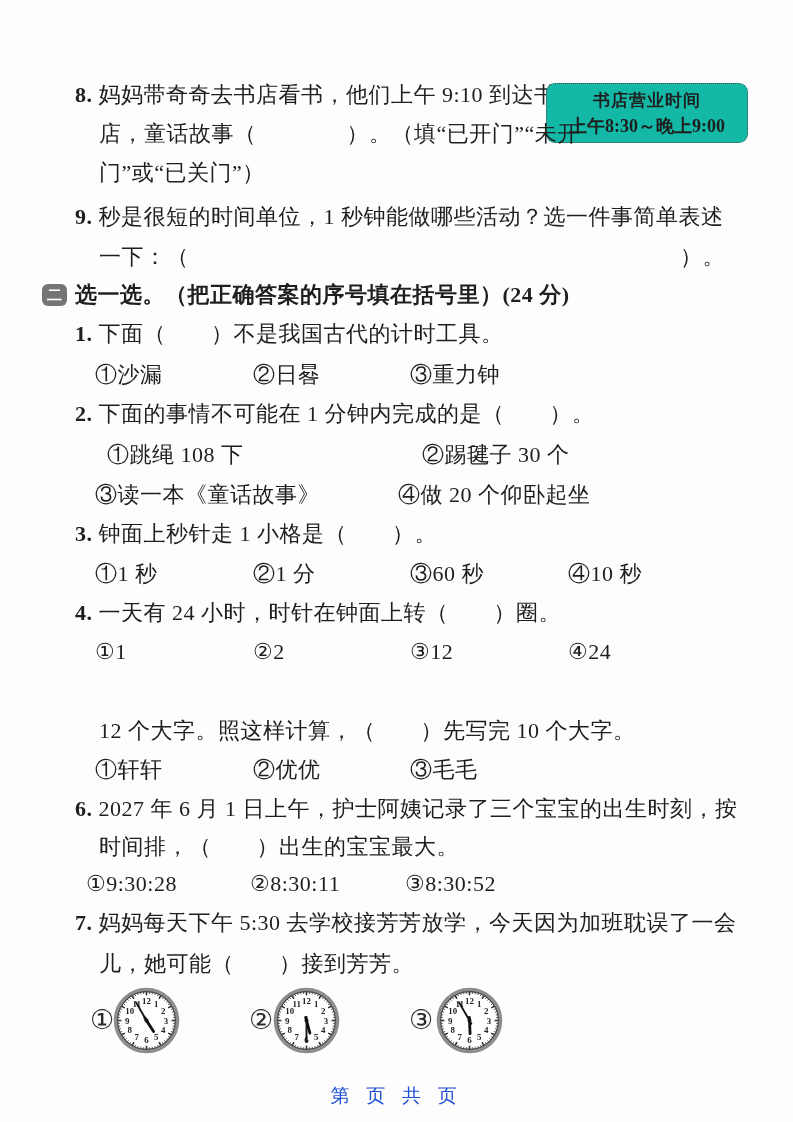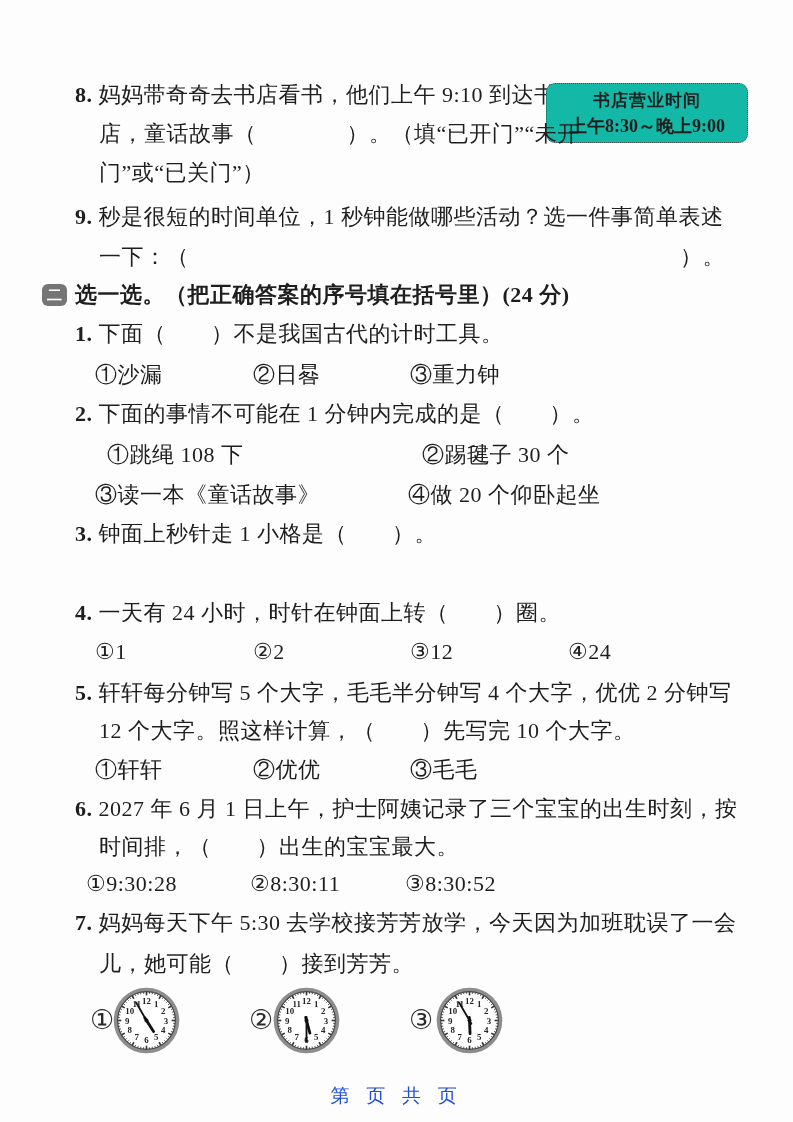--- a/index.html
+++ b/index.html
@@ -77,34 +77,39 @@
     <span class="opt" style="left:410px;">③重力钟</span>
   </div>
 
   <div class="line" style="top:400px;left:75px;"><span class="qnum">2.</span><span>下面的事情不可能在 1 分钟内完成的是（　　）。</span></div>
   <div class="opt-row" style="top:440px;margin-left:12px;">
     <span class="opt" style="left:95px;">①跳绳 108 下</span>
     <span class="opt" style="left:410px;">②踢毽子 30 个</span>
   </div>
   <div class="opt-row" style="top:480px;">
     <span class="opt" style="left:95px;">③读一本《童话故事》</span>
-    <span class="opt" style="left:408px;">④做 20 个仰卧起坐</span>
+    <span class="opt" style="left:398px;">④做 20 个仰卧起坐</span>
   </div>
 
   <div class="line" style="top:520px;left:75px;"><span class="qnum">3.</span><span>钟面上秒针走 1 小格是（　　）。</span></div>
+  <div class="opt-row" style="top:559px;">
+    <span class="opt" style="left:95px;">①1 秒</span>
+    <span class="opt" style="left:253px;">②1 分</span>
+    <span class="opt" style="left:410px;">③60 秒</span>
+    <span class="opt" style="left:568px;">④10 秒</span>
+  </div>
 
   <div class="line" style="top:599px;left:75px;"><span class="qnum">4.</span><span>一天有 24 小时，时针在钟面上转（　　）圈。</span></div>
   <div class="opt-row" style="top:639px;">
     <span class="opt" style="left:95px;">①1</span>
     <span class="opt" style="left:253px;">②2</span>
     <span class="opt" style="left:410px;">③12</span>
     <span class="opt" style="left:568px;">④24</span>
   </div>
 
-  <div class="line" style="top:679px;left:75px;"><span class="qnum">5.</span><span>轩轩每分钟写 5 个大字，毛毛半分钟写 4 个大字，优优 2 分钟写</span></div>
   <div class="line" style="top:717px;left:99px;">12 个大字。照这样计算，（　　）先写完 10 个大字。</div>
   <div class="opt-row" style="top:755px;">
     <span class="opt" style="left:95px;">①轩轩</span>
     <span class="opt" style="left:253px;">②优优</span>
     <span class="opt" style="left:410px;">③毛毛</span>
   </div>
 
   <div class="line" style="top:795px;left:75px;"><span class="qnum">6.</span><span>2027 年 6 月 1 日上午，护士阿姨记录了三个宝宝的出生时刻，按</span></div>
   <div class="line" style="top:833px;left:99px;">时间排，（　　）出生的宝宝最大。</div>
   <div class="opt-row" style="top:871px;">

